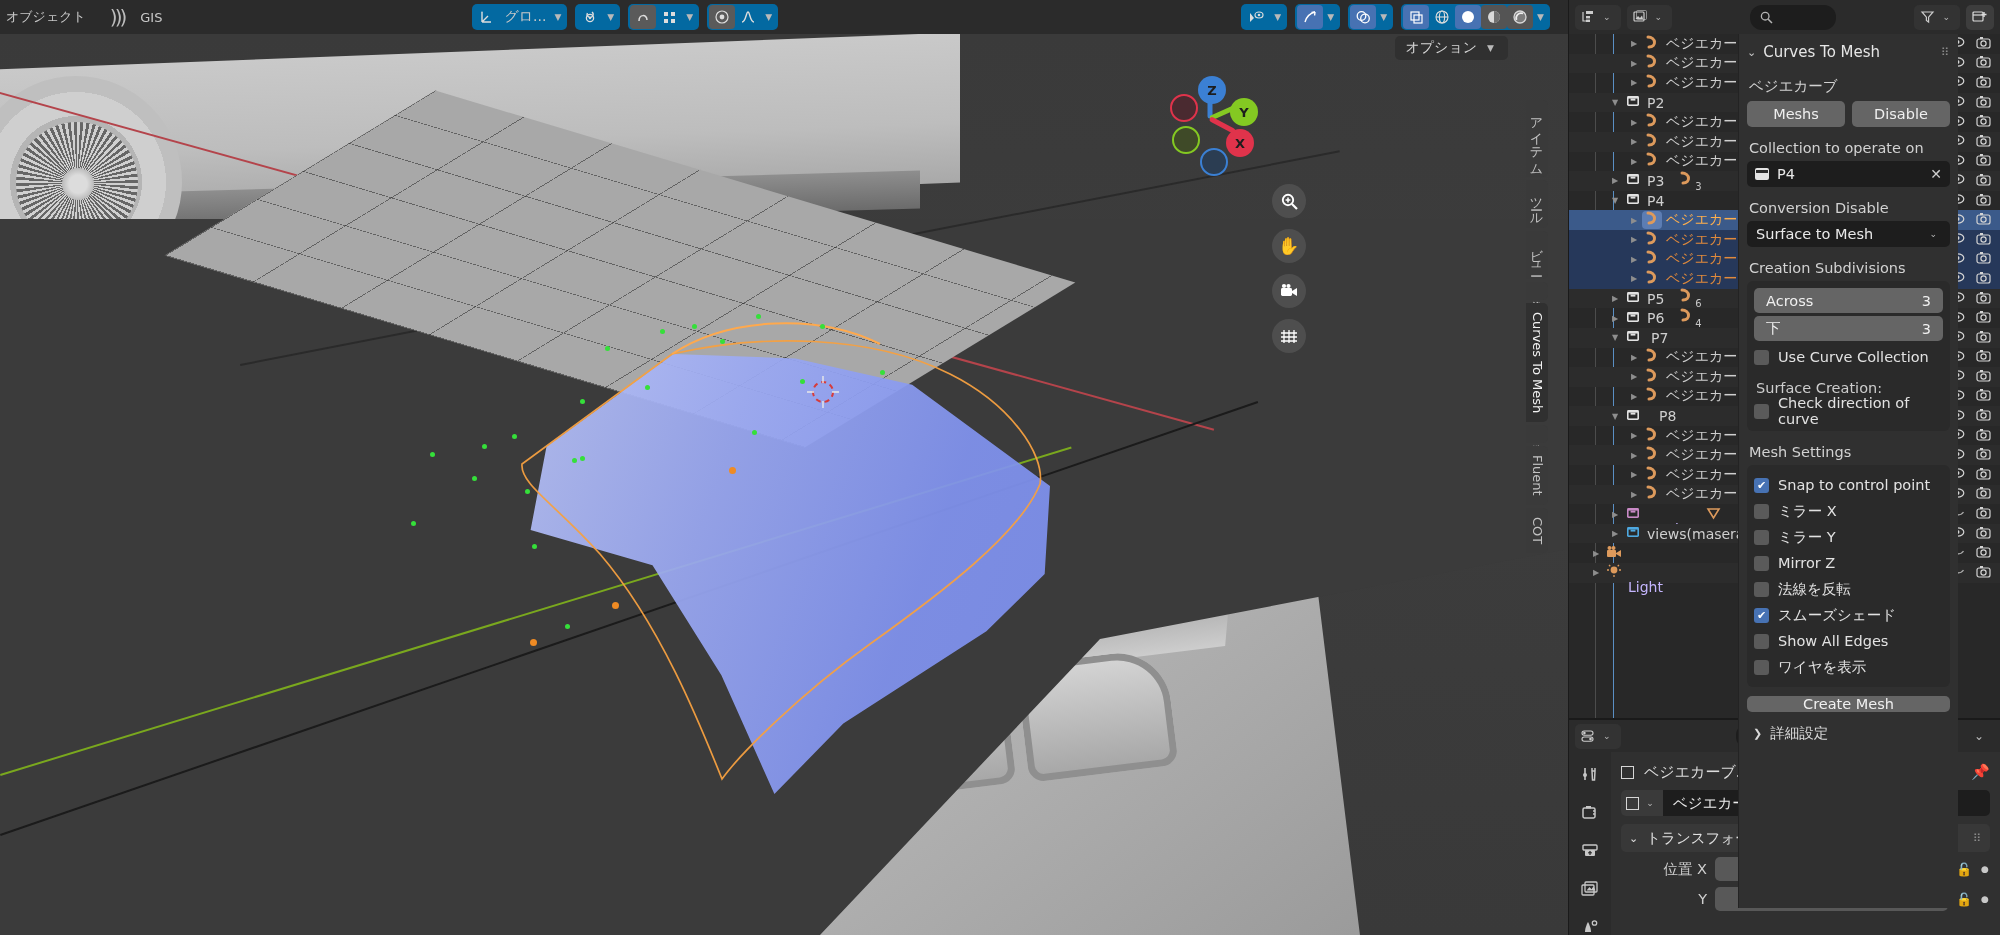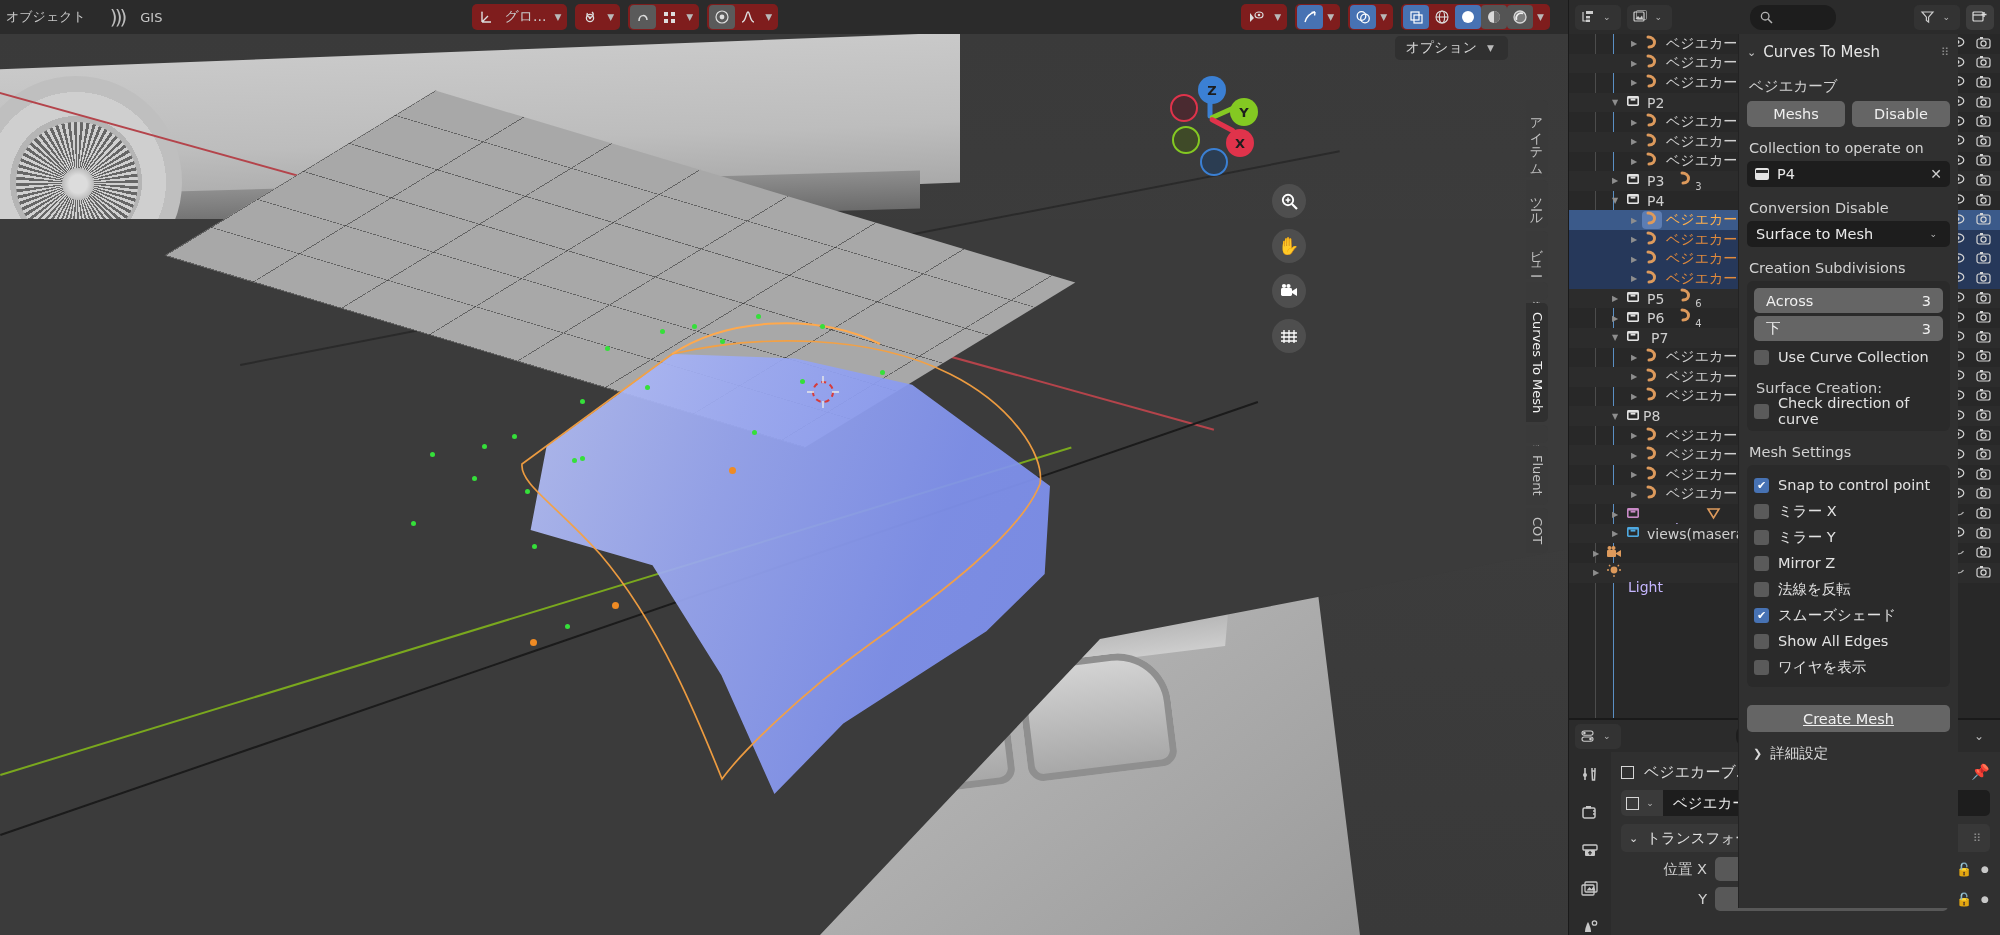--- a/index.html
+++ b/index.html
@@ -15,21 +15,21 @@
 
   
   .topbar {
     position: absolute; left: 0; top: 0; width: 1568px; height: 34px;
     background: #2b2b2b;
     display: flex; align-items: center;
     z-index: 40;
   }
   .tb-text { color: #c8c8c8; font-size: 13px; white-space: nowrap; }
   .tb-grp {
-    display: flex; align-items: center; background: #7f1d1d;
+    display: flex; align-items: center; background: #0369a1;
     border-radius: 5px; height: 26px; margin-right: 8px; padding: 0 2px;
   }
   .tb-btn {
     height: 24px; min-width: 26px; display: flex; align-items: center;
     justify-content: center; padding: 0 5px; border-radius: 4px;
     color: #d0d0d0; font-size: 13px;
   }
   .tb-btn.on { background: #4772b3; color: #fff; }
   .tb-btn.hl { background: #5a5a5a; }
   .tb-btn.sel { background: #545454; }
@@ -167,22 +167,22 @@
     display:flex; align-items:center; justify-content:space-between; padding: 0 12px;
     color:#f0f0f0; font-size:14.5px;
   }
   .np-check { display:flex; align-items:center; gap:9px; height: 26px; color:#e2e2e2; font-size:14.5px; }
   .cb { width: 15px; height: 15px; border-radius: 3px; background:#5a5a5a; flex:none;
         display:flex; align-items:center; justify-content:center; }
   .cb.on { background:#4772b3; }
   .cb .tick { color:#fff; font-size:11px; line-height:1; }
   .np-sub { color:#cdcdcd; font-size:14.5px; margin: 10px 0 2px 2px; }
   .np-create {
-    height: 27px; background:#656565; border-radius:5px; margin-top: 18px;
-    display:flex; align-items:center; justify-content:center; color:#f0f0f0; font-size:14.5px;text-decoration:underline;
+    height: 16px; background:#656565; border-radius:5px; margin-top: 9px;
+    display:flex; align-items:center; justify-content:center; color:#f0f0f0; font-size:14.5px;
   }
   .np-more { display:flex; align-items:center; gap:8px; height:26px; margin-top:8px; color:#dadada; font-size:14.5px; padding-left:6px;}
 
   
   .vtabs { position: absolute; right: 20px; top: 66px; width: 22px; z-index: 31;
            display:flex; flex-direction:column; gap:3px; }
   .vtab {
     writing-mode: vertical-rl; text-orientation: mixed;
     background: #3a3a3a; color: #c3c3c3; font-size: 13px;
     padding: 9px 3px; border-radius: 0 5px 5px 0; white-space: nowrap;
@@ -1124,21 +1124,21 @@
             </span>
           </div>
           <div class="ol-row alt">
             <span style="width: 38px; flex: 0 0 auto;"></span>
             <span class="ol-tri">▼</span>
             <span class="ol-ico"><svg width="16" height="14" viewBox="0 0 16 14">
                 <rect x="2" y="2" width="12" height="10" rx="1.4" fill="#e2e2e2"></rect>
                 <rect x="3.6" y="4.6" width="8.8" height="5.8" fill="#282828"></rect>
                 <rect x="5.6" y="4.6" width="4.8" height="2" fill="#e2e2e2"></rect>
               </svg></span>
-            <span class="ol-name" style="margin-left: 0;">P8</span>
+            <span class="ol-name" style="margin-left: 16px;">P8</span>
             <span class="ol-right">
               <span class="ol-ck">✔</span>
               <span class="ol-eye"><svg width="15" height="12" viewBox="0 0 15 12">
                   <ellipse cx="7.5" cy="6" rx="6.3" ry="4.2" stroke="#d4d4d4" stroke-width="1.2" fill="none"></ellipse>
                   <circle cx="7.5" cy="6" r="2" fill="#d4d4d4"></circle>
                 </svg></span>
               <span class="ol-cam"><svg width="15" height="13" viewBox="0 0 15 13">
                   <rect x="1" y="3" width="13" height="9" rx="2" stroke="#d4d4d4" stroke-width="1.2" fill="none"></rect>
                   <circle cx="7.5" cy="7.5" r="2.6" stroke="#d4d4d4" stroke-width="1.2" fill="none"></circle>
                   <rect x="4" y="1" width="3" height="2" fill="#d4d4d4"></rect>

